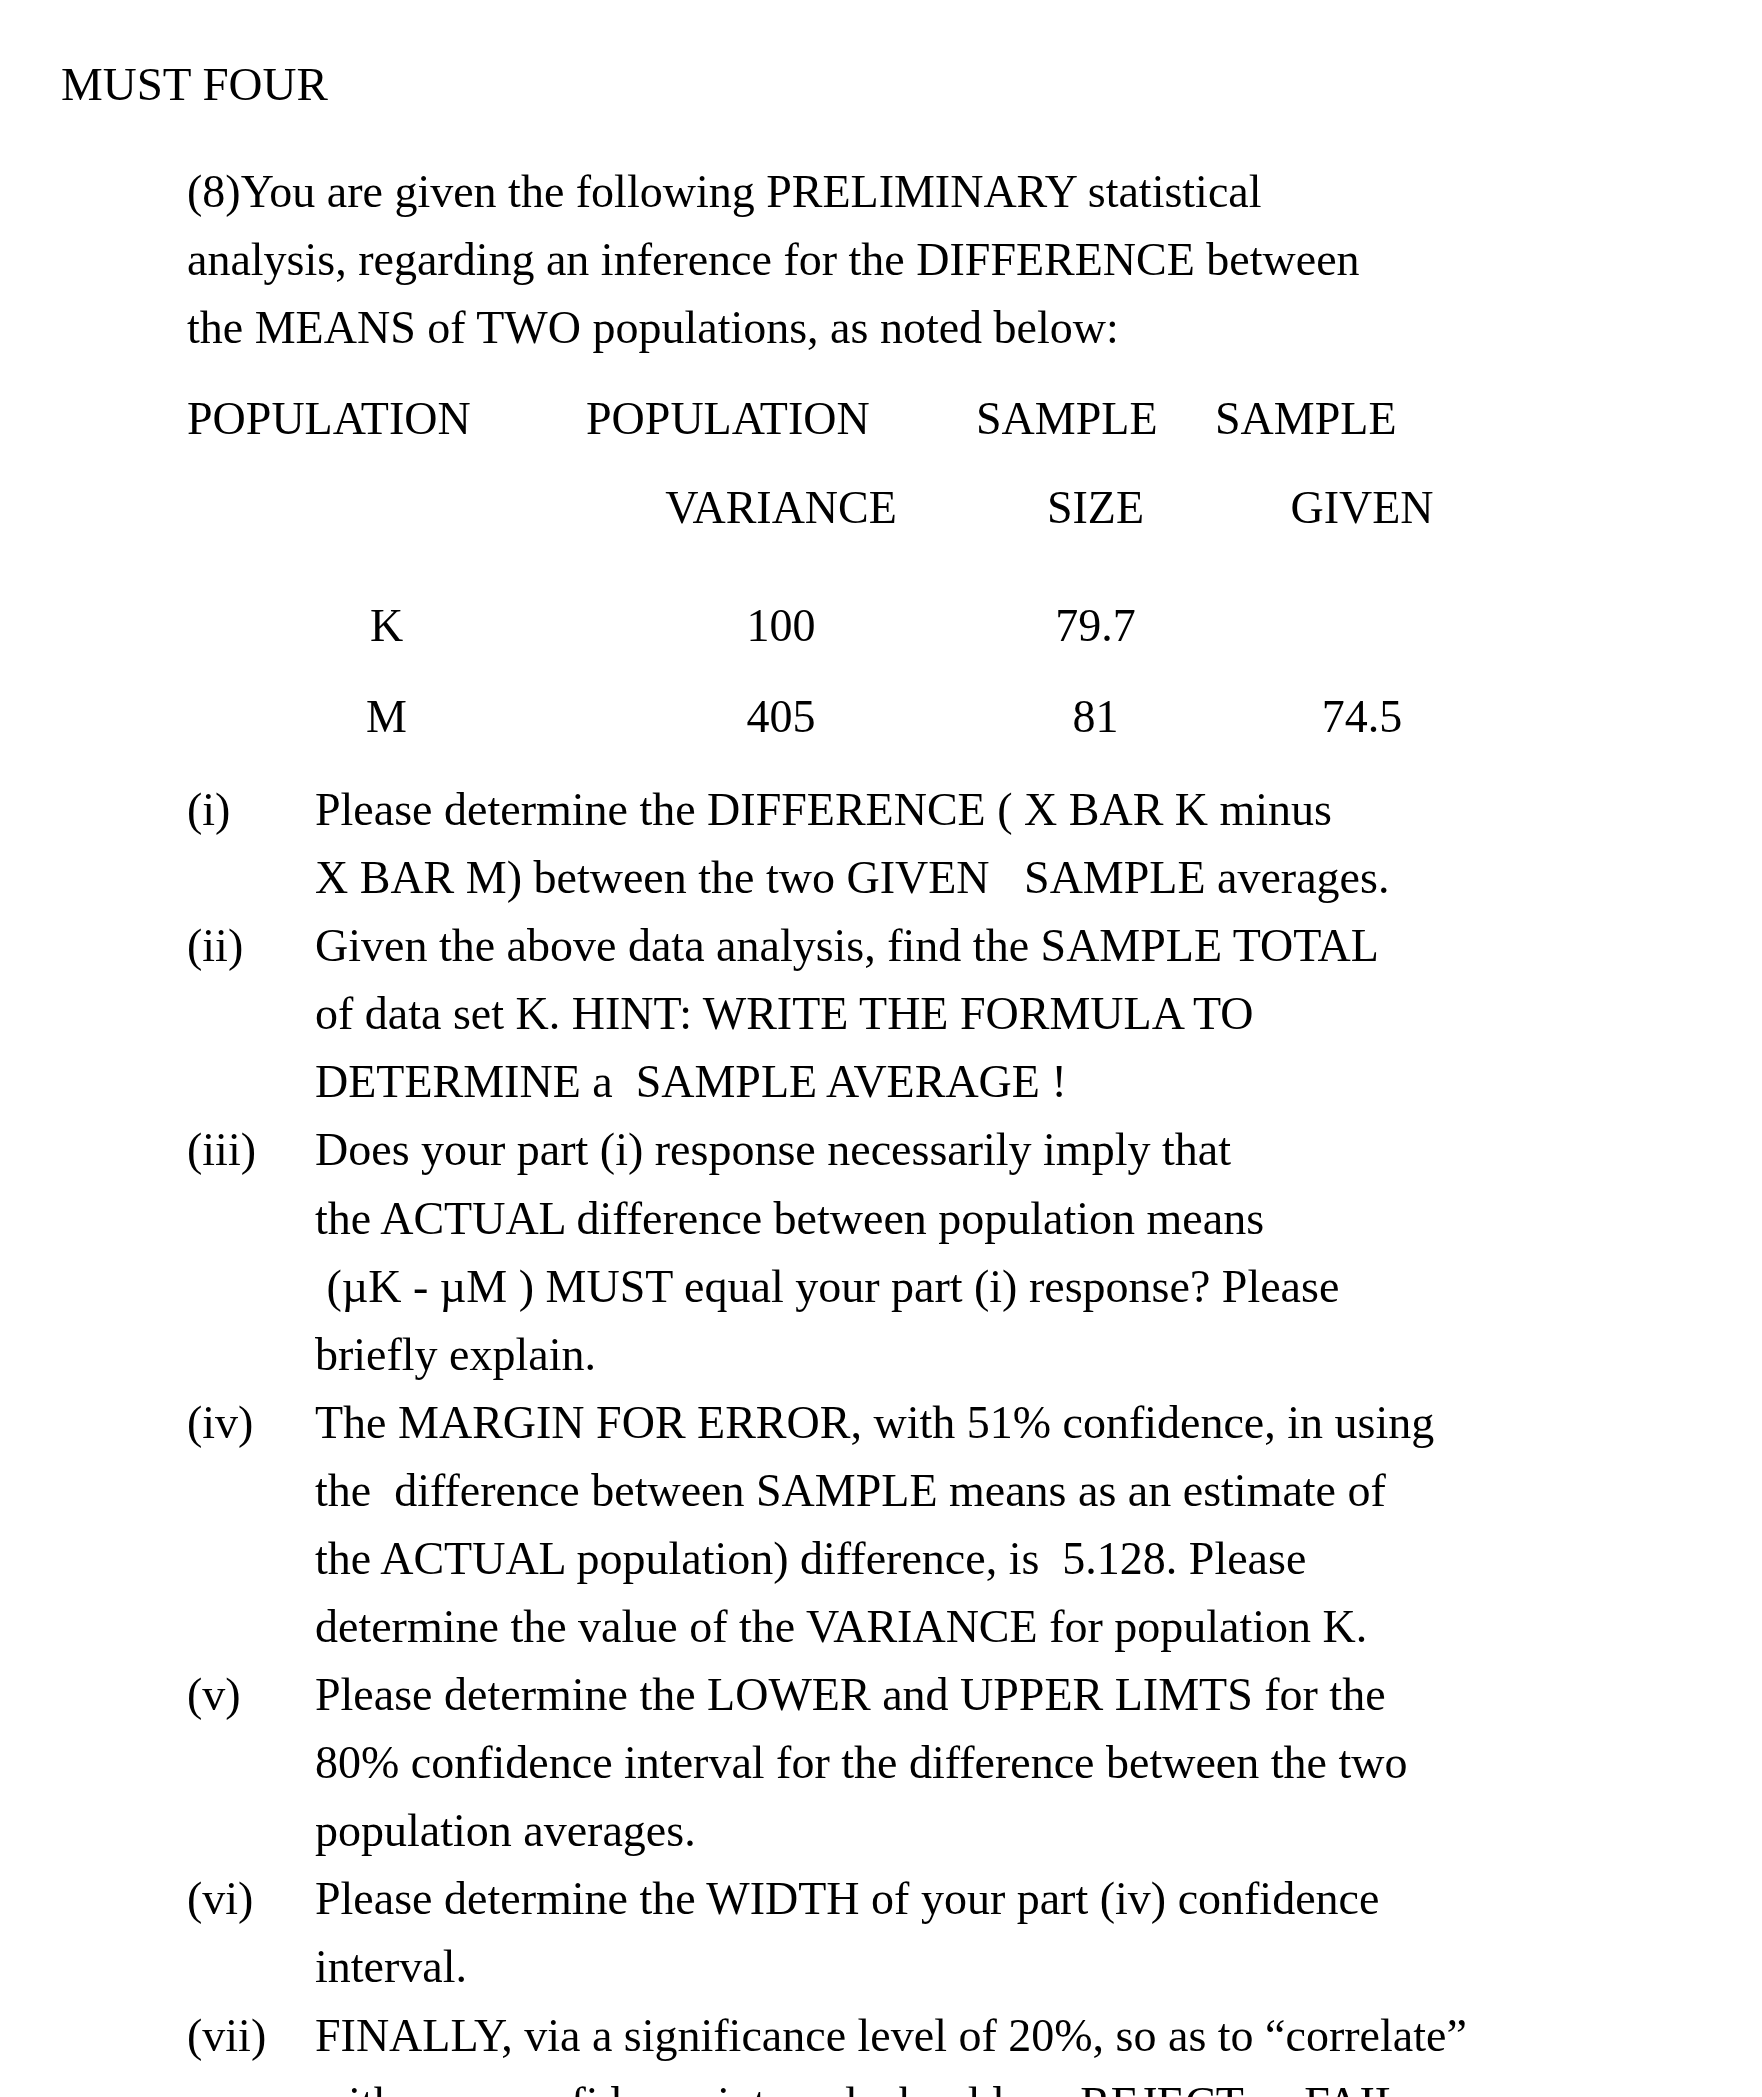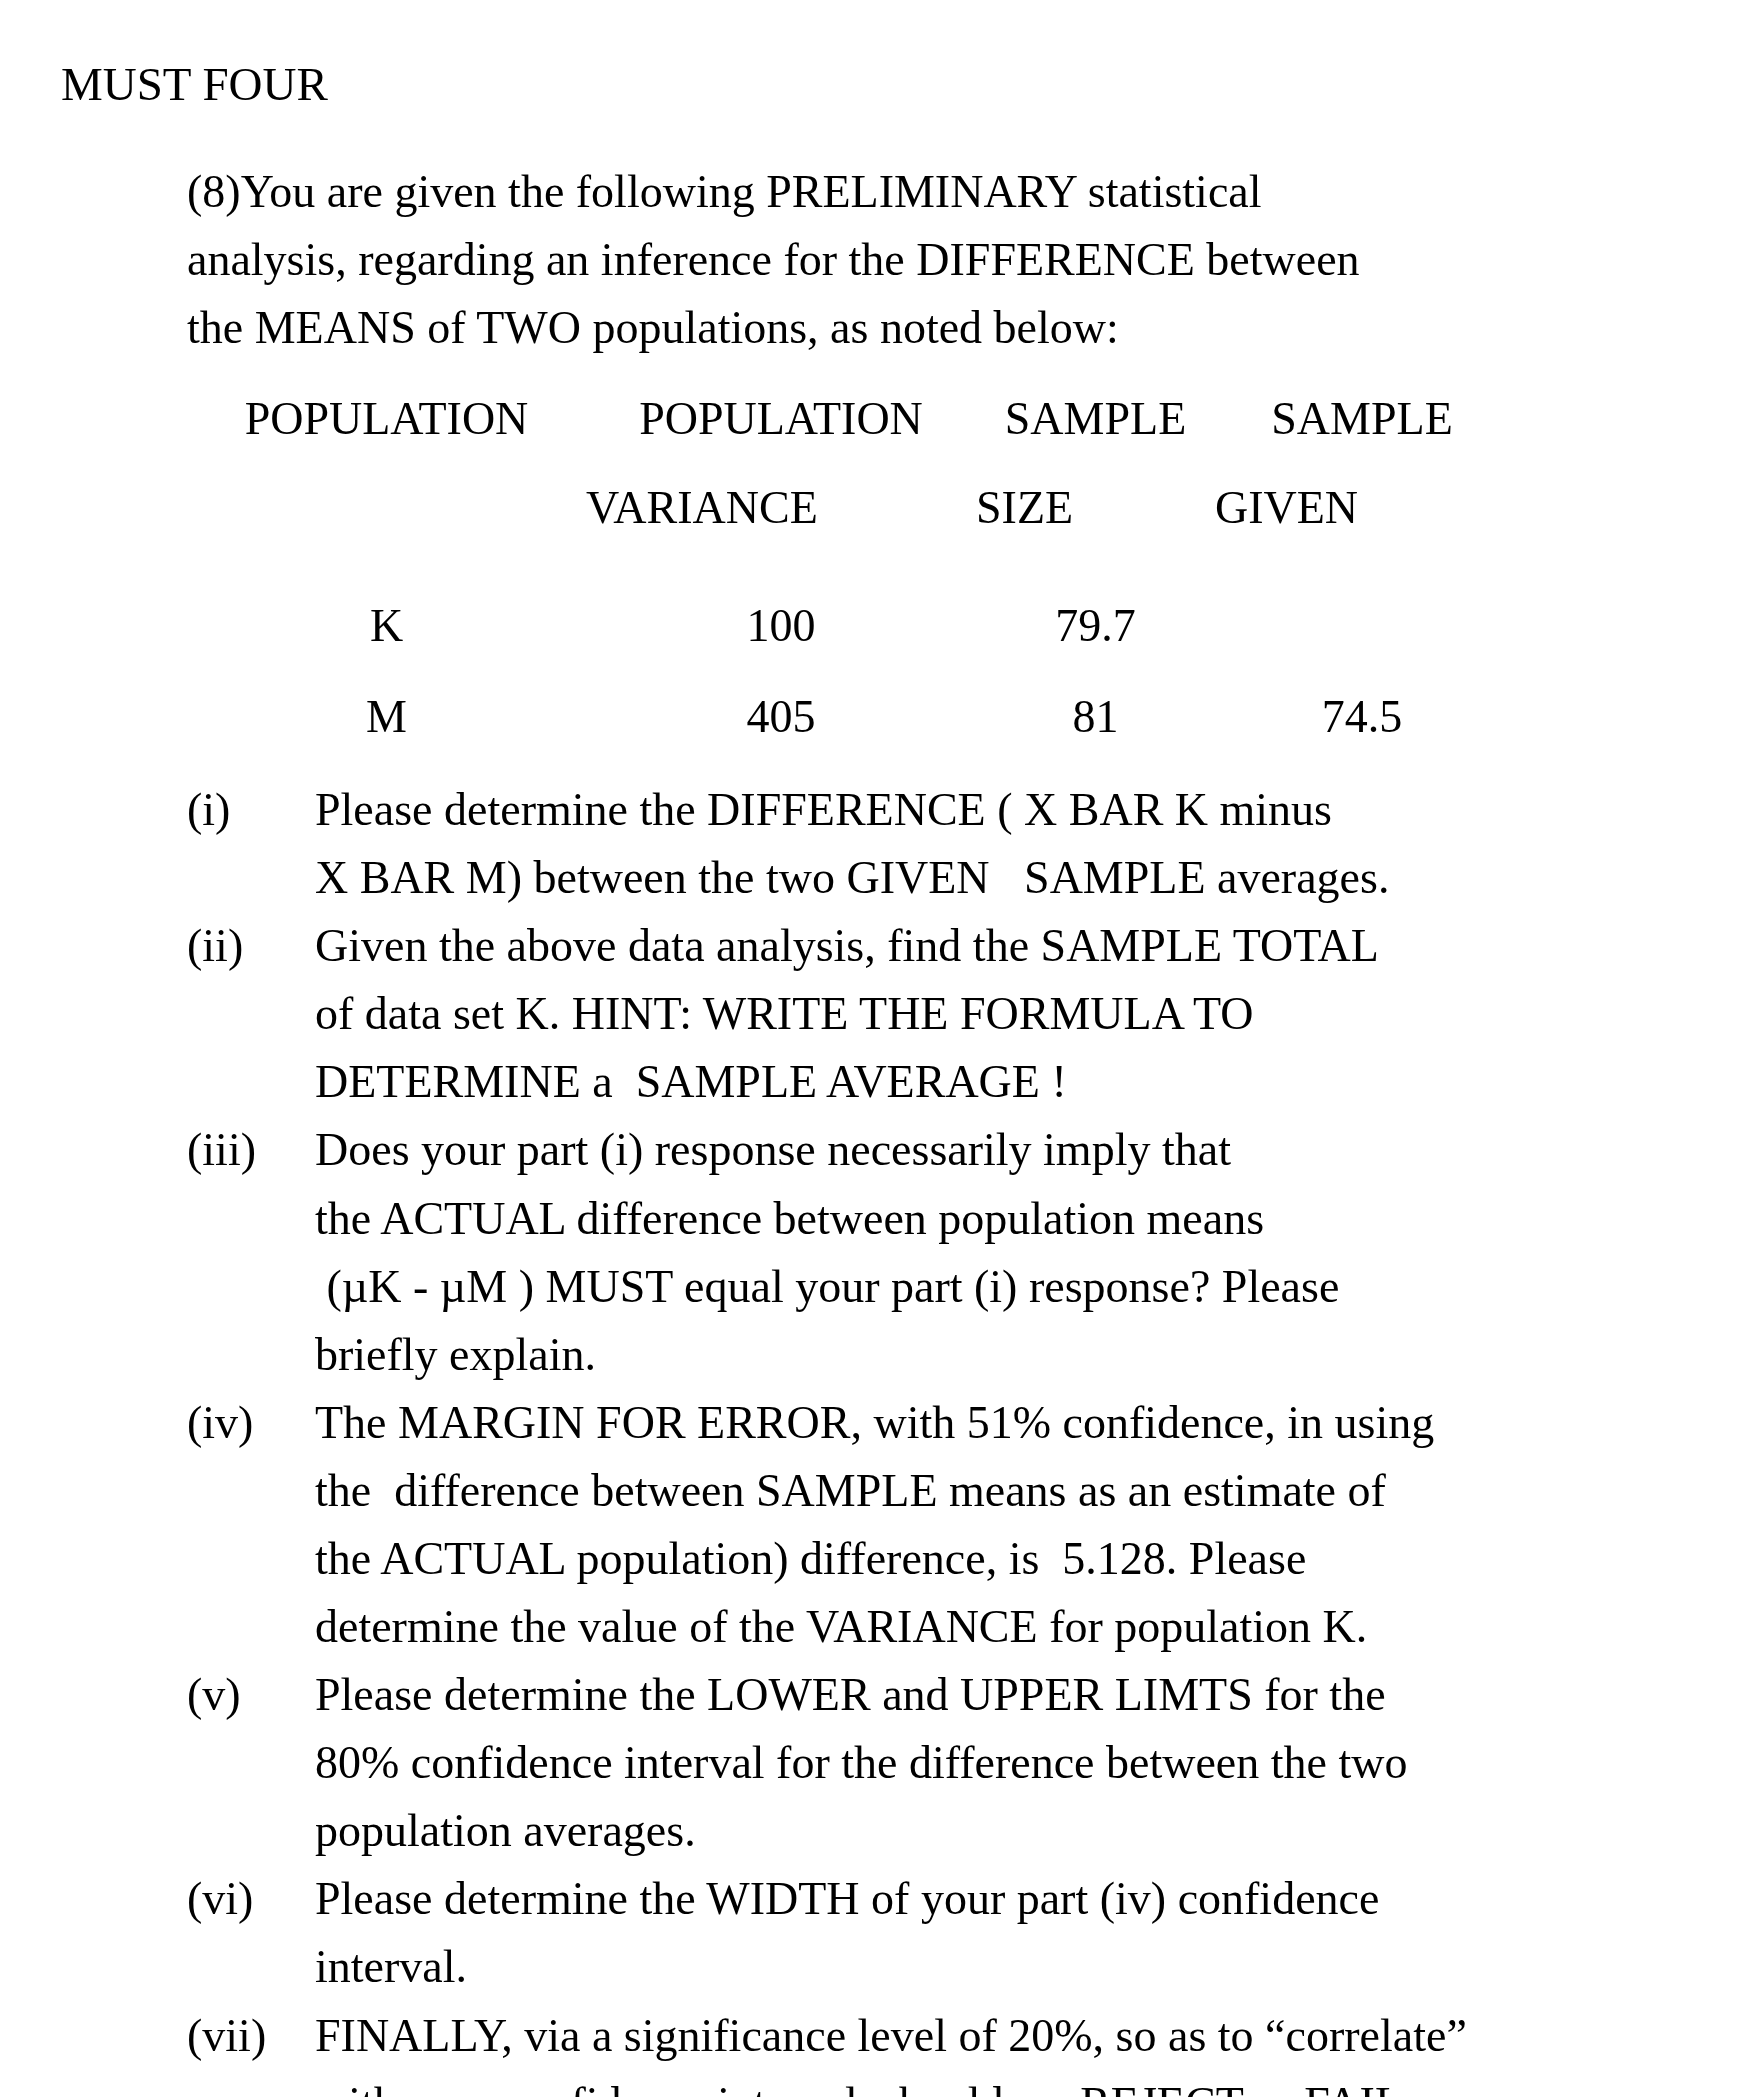--- a/index.html
+++ b/index.html
@@ -33,23 +33,23 @@
 
   .pop-table { margin: 0 0 25px 0; }
 
   .trow {
     display: grid;
     grid-template-columns: 399px 390px 239px 294px;
   }
 
   .trow .cell { white-space: pre; }
 
-  .thead1 .cell { text-align: center; }
+  .thead1 .cell { text-align: left; }
   .thead2 { margin-top: 21px; }
-  .thead2 .cell { text-align: left; }
+  .thead2 .cell { text-align: center; }
   .tdata .cell { text-align: center; }
   .tdata-k { margin-top: 50px; }
   .tdata-m { margin-top: 23px; }
 
   .items { margin: 0; }
 
   .item {
     display: flex;
     align-items: flex-start;
   }

